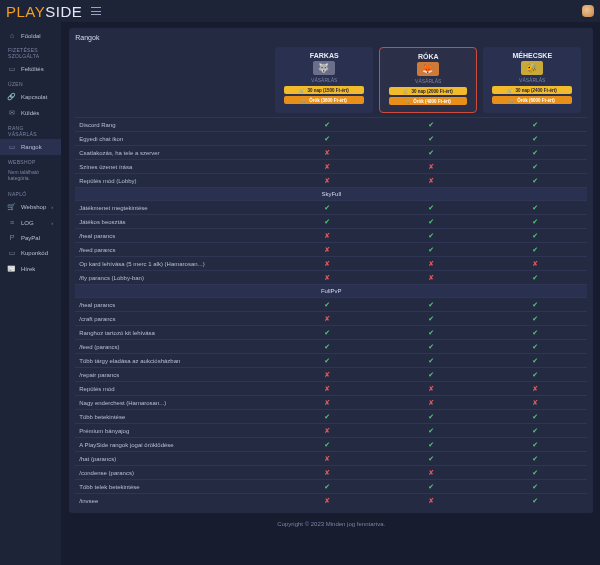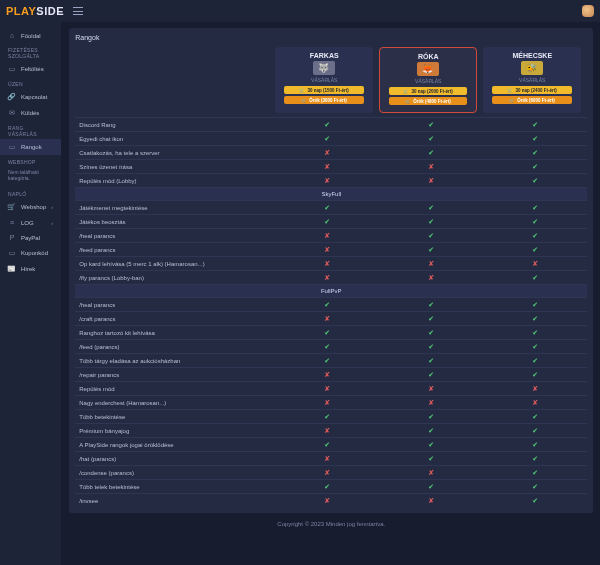--- a/index.html
+++ b/index.html
@@ -12,21 +12,21 @@
     --accent:#f79d1e;
     --green:#4ecb71;
     --red:#e05a5a;
     --yellow:#f2bb2b;
     --orange:#e88f1a;
     --highlight:#d04c3a;
   }
   *{box-sizing:border-box;margin:0;padding:0;font-family:Arial,Helvetica,sans-serif;}
   body{background:var(--bg);color:var(--txt);font-size:10px;width:600px;}
   .topbar{height:22px;background:var(--bg2);display:flex;align-items:center;padding:0 6px;justify-content:space-between;}
-  .logo{font-weight:700;font-size:11px;letter-spacing:.5px;}
+  .logo{font-weight:400;font-size:15px;letter-spacing:.5px;}
   .logo .p1{color:#f79d1e;}
   .logo .p2{color:#e6e9f5;}
   .burger{width:10px;height:8px;display:flex;flex-direction:column;justify-content:space-between;margin-left:6px;}
   .burger span{height:1px;background:#9aa2c2;}
   .avatar{width:12px;height:12px;border-radius:4px;background:radial-gradient(circle at 40% 40%,#f2c48a,#c28452);}
   .layout{display:flex;}
   .sidebar{width:86px;background:var(--bg2);min-height:543px;padding:6px 0;}
   .navitem{display:flex;align-items:center;gap:5px;padding:4px 8px;font-size:6px;color:var(--txt);cursor:pointer;}
   .navitem.active{background:var(--bg4);}
   .navitem .ic{width:8px;display:flex;justify-content:center;color:var(--txt2);font-size:7px;}

